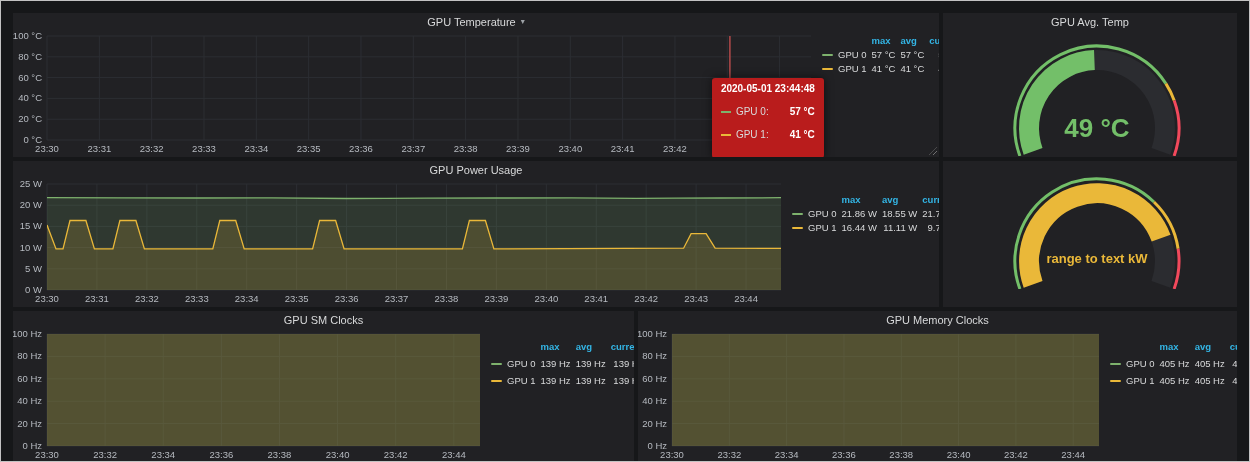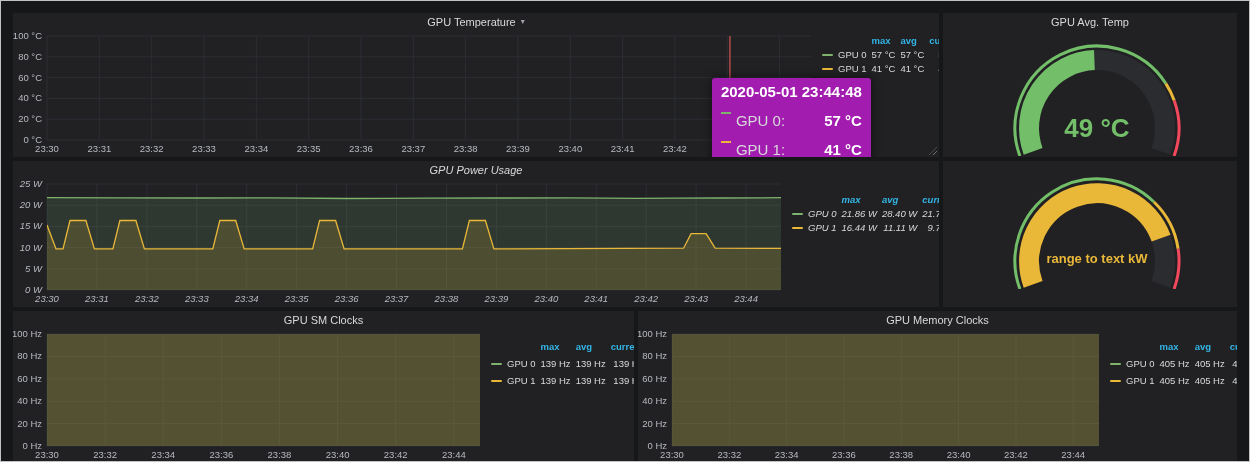--- a/index.html
+++ b/index.html
@@ -2,21 +2,21 @@
 <html><head>
 <meta charset="utf-8">
 <style>
   html,body{margin:0;padding:0;background:#ffffff;font-family:"Liberation Sans",sans-serif;}
   .frame{width:1250px;height:462px;box-sizing:border-box;border:1px solid #c2c2c2;background:#161719;
          padding:12px;display:flex;flex-direction:column;gap:4px;overflow:hidden;}
   .row{display:flex;gap:4px;}
   .panel{position:relative;background:#212124;box-sizing:border-box;overflow:hidden;}
   .w-temp{width:926px;height:144px;}
   .w-g1{flex:1;height:144px;}
-  .w-pow{width:926px;height:146px;font-style:italic;}
+  .w-pow{width:926px;height:146px;}
   .w-g2{flex:1;height:146px;}
   .w-sm{width:621px;height:152px;}
   .w-mem{flex:1;height:152px;}
   .panel-title{height:17px;display:flex;align-items:center;justify-content:center;
                font-size:11px;font-weight:500;color:#d8d9da;cursor:pointer;}
   .caret{color:#9fa3a8;font-size:8px;margin-left:5px;}
   .panel-body{display:flex;height:calc(100% - 17px);}
   .chart-wrap{position:relative;flex:1;}
   .gauge-wrap{flex:1;display:flex;justify-content:center;align-items:flex-start;}
   .legend{font-size:9.5px;color:#d8d9da;overflow:hidden;box-sizing:border-box;padding-right:6px;}
@@ -24,24 +24,24 @@
   .legend-pow{width:152px;padding-top:14px;}
   .legend-clk{width:148px;padding-top:10px;}
   .legend-table{border-collapse:collapse;width:100%;}
   .legend-table td{padding:1.5px 0 1.5px 5px;white-space:nowrap;}
   .legend-clk .legend-table td{padding:3px 0 3px 5px;}
   .lh{color:#33b5e5;font-weight:700;text-align:left;font-size:9.5px;}
   .lv{text-align:right;width:29%;}
   .ln{text-align:right;}
   .swatch{display:inline-block;width:11px;height:2px;margin-right:5px;vertical-align:middle;border-radius:1px;}
   .tick{fill:#b6bac0;font-size:9.5px;font-family:"Liberation Sans",sans-serif;}
-  .tooltip{position:absolute;background:#a21caf;border-radius:3px;padding:5px 9px 6px 9px;font-size:15px;
+  .tooltip{position:absolute;background:#b91c1c;border-radius:3px;padding:5px 9px 6px 9px;font-size:10px;
            color:#d8d9da;box-shadow:0 0 10px rgba(0,0,0,.55);z-index:5;white-space:nowrap;}
   .tt-time{font-weight:700;color:#ffffff;margin-bottom:3px;}
-  .tt-row{display:flex;margin:12px 0;}
+  .tt-row{display:flex;align-items:center;margin:12px 0;}
   .tt-dash{width:10px;height:2px;margin-right:5px;}
   .tt-val{font-weight:700;color:#ffffff;margin-left:auto;padding-left:12px;}
   .resize-handle{position:absolute;right:2px;bottom:2px;width:8px;height:8px;opacity:.75;
                  background:repeating-linear-gradient(135deg,transparent 0 2px,#8a8a8a 2px 3px);
                  clip-path:polygon(100% 0,100% 100%,0 100%);cursor:nwse-resize;}
 </style>
 </head>
 <body>
 
 <div class="frame">
@@ -236,21 +236,21 @@
               <tbody>
                 <tr>
                   <td class="ln"></td>
                   <td class="lh">max</td>
                   <td class="lh">avg</td>
                   <td class="lh">current</td>
                 </tr>
                 <tr>
                   <td class="ln"><span class="swatch" style="background: rgb(126, 178, 109);"></span>GPU 0</td>
                   <td class="lv">21.86 W</td>
-                  <td class="lv">28.40 W</td>
+                  <td class="lv">18.55 W</td>
                   <td class="lv">21.77 W</td>
                 </tr>
                 <tr>
                   <td class="ln"><span class="swatch" style="background: rgb(234, 184, 57);"></span>GPU 1</td>
                   <td class="lv">16.44 W</td>
                   <td class="lv">11.11 W</td>
                   <td class="lv">9.79 W</td>
                 </tr>
               </tbody>
             </table>

